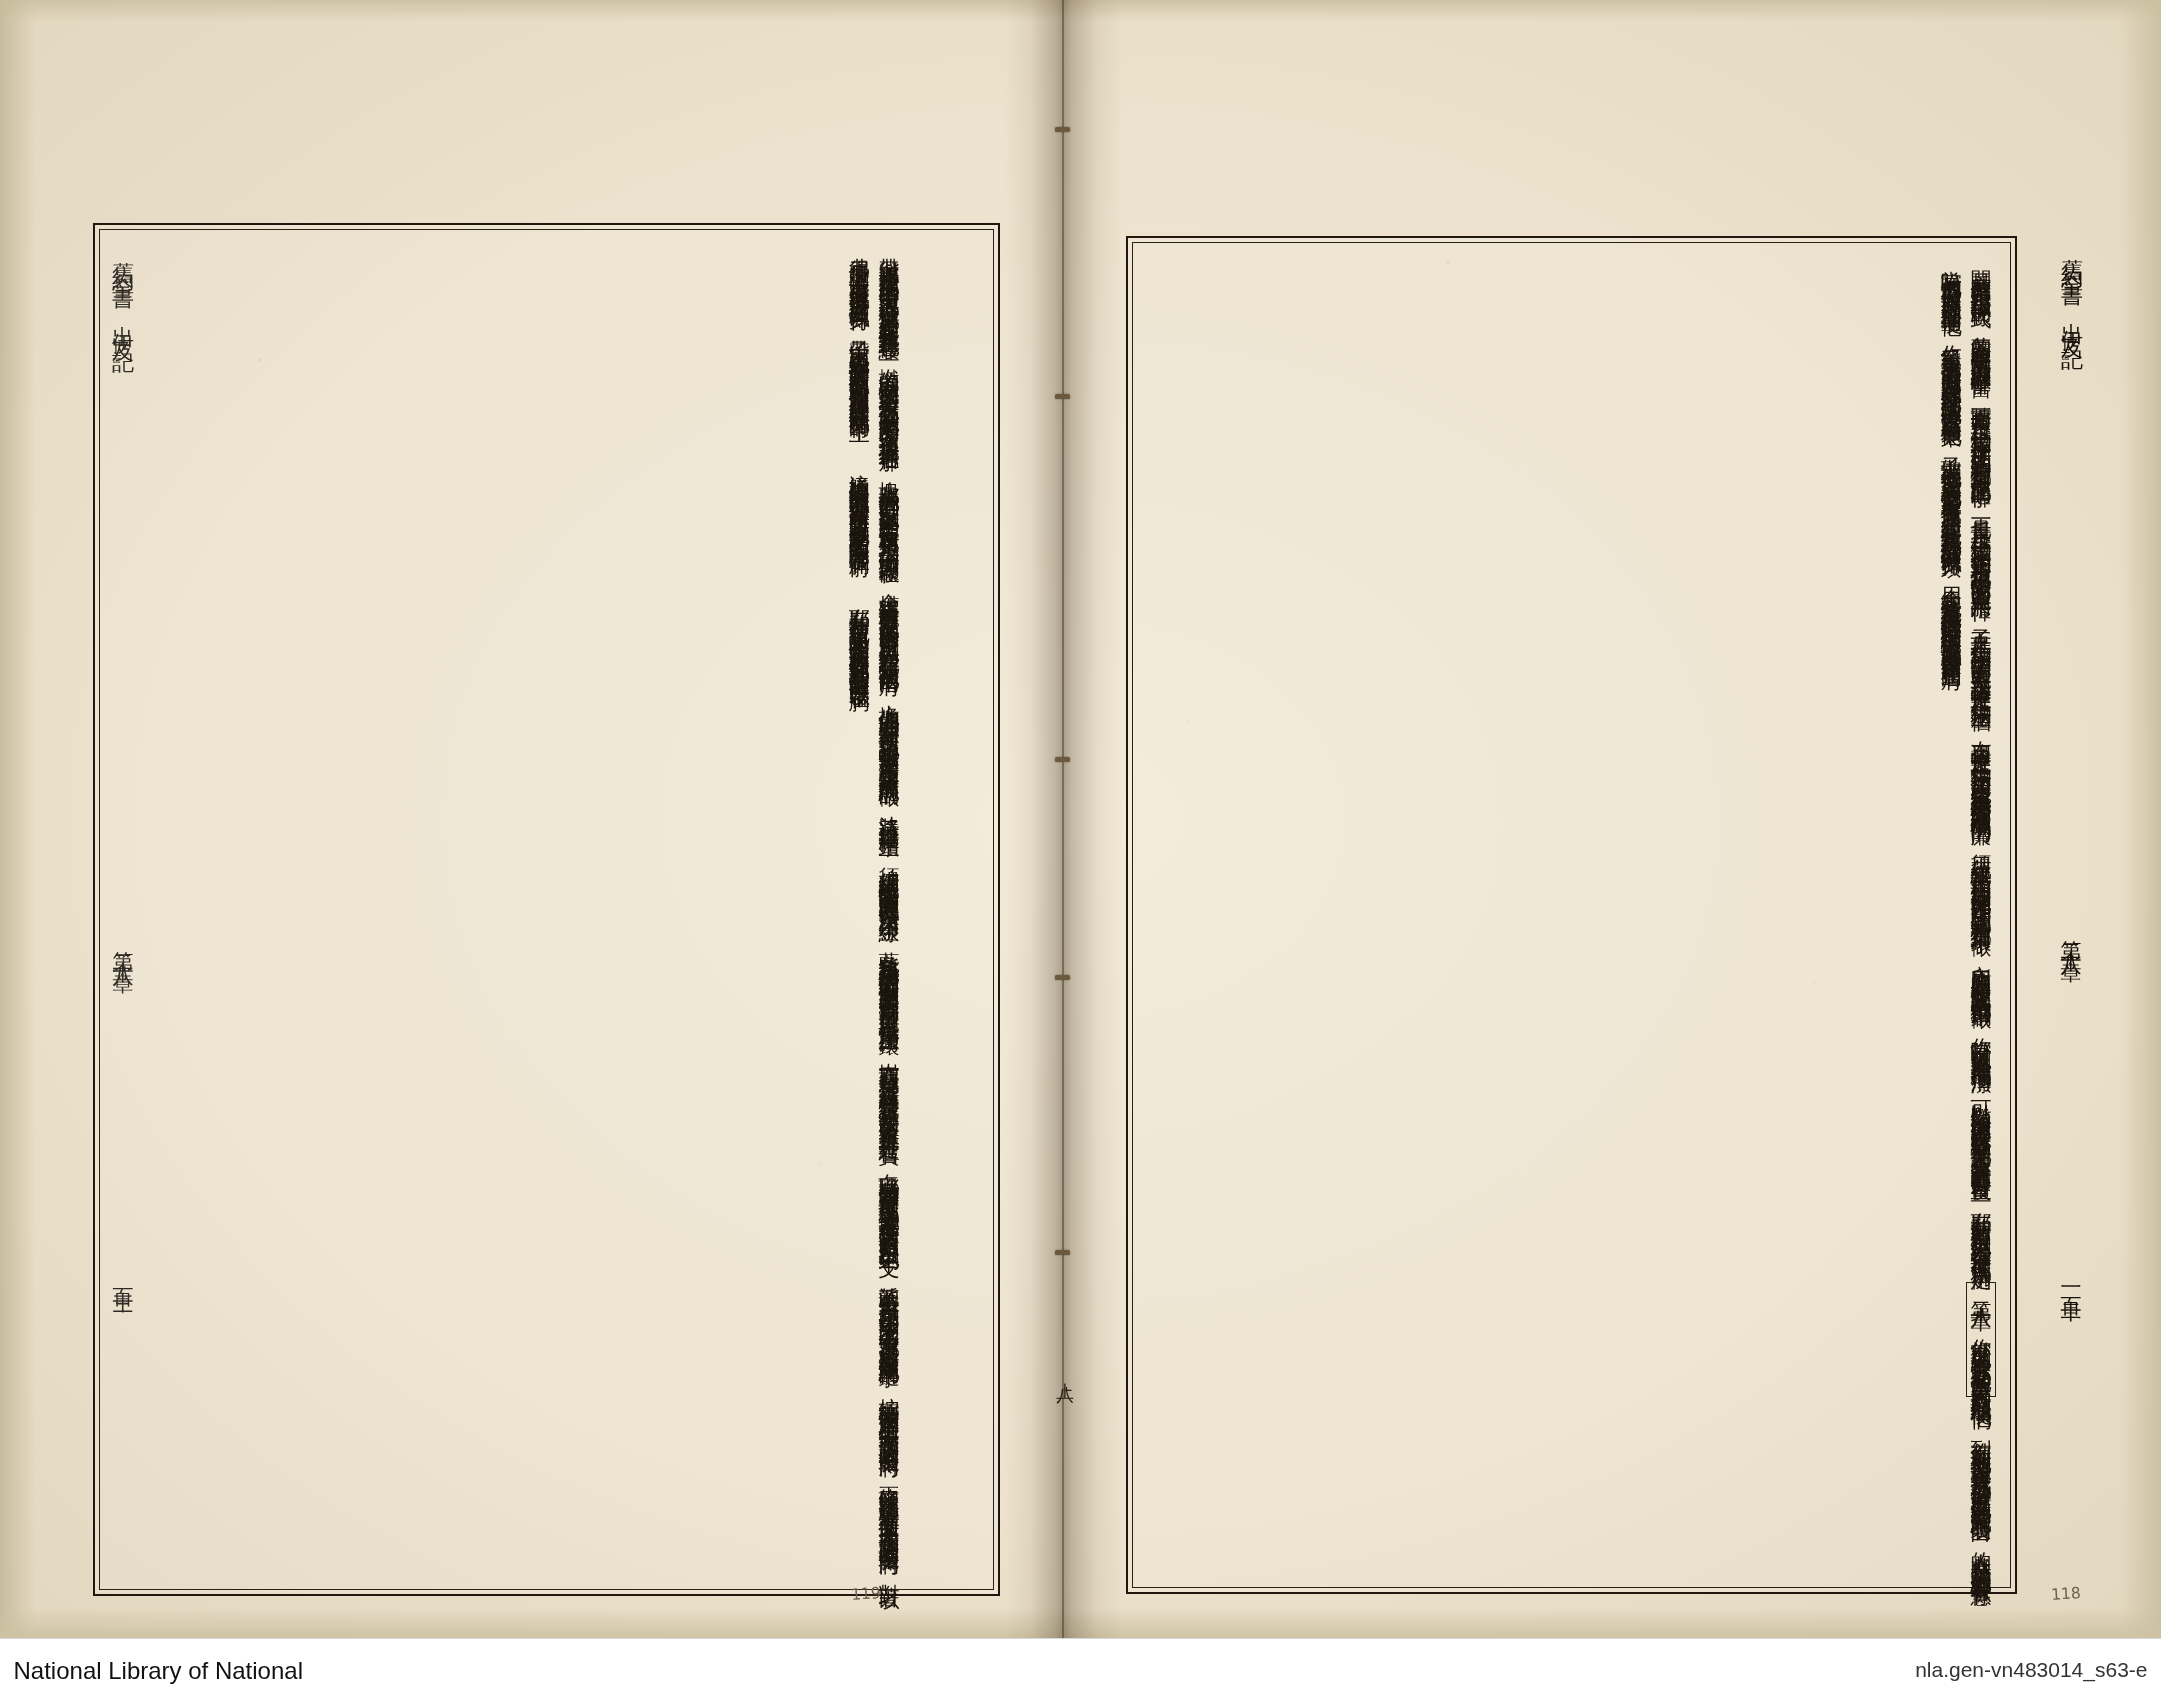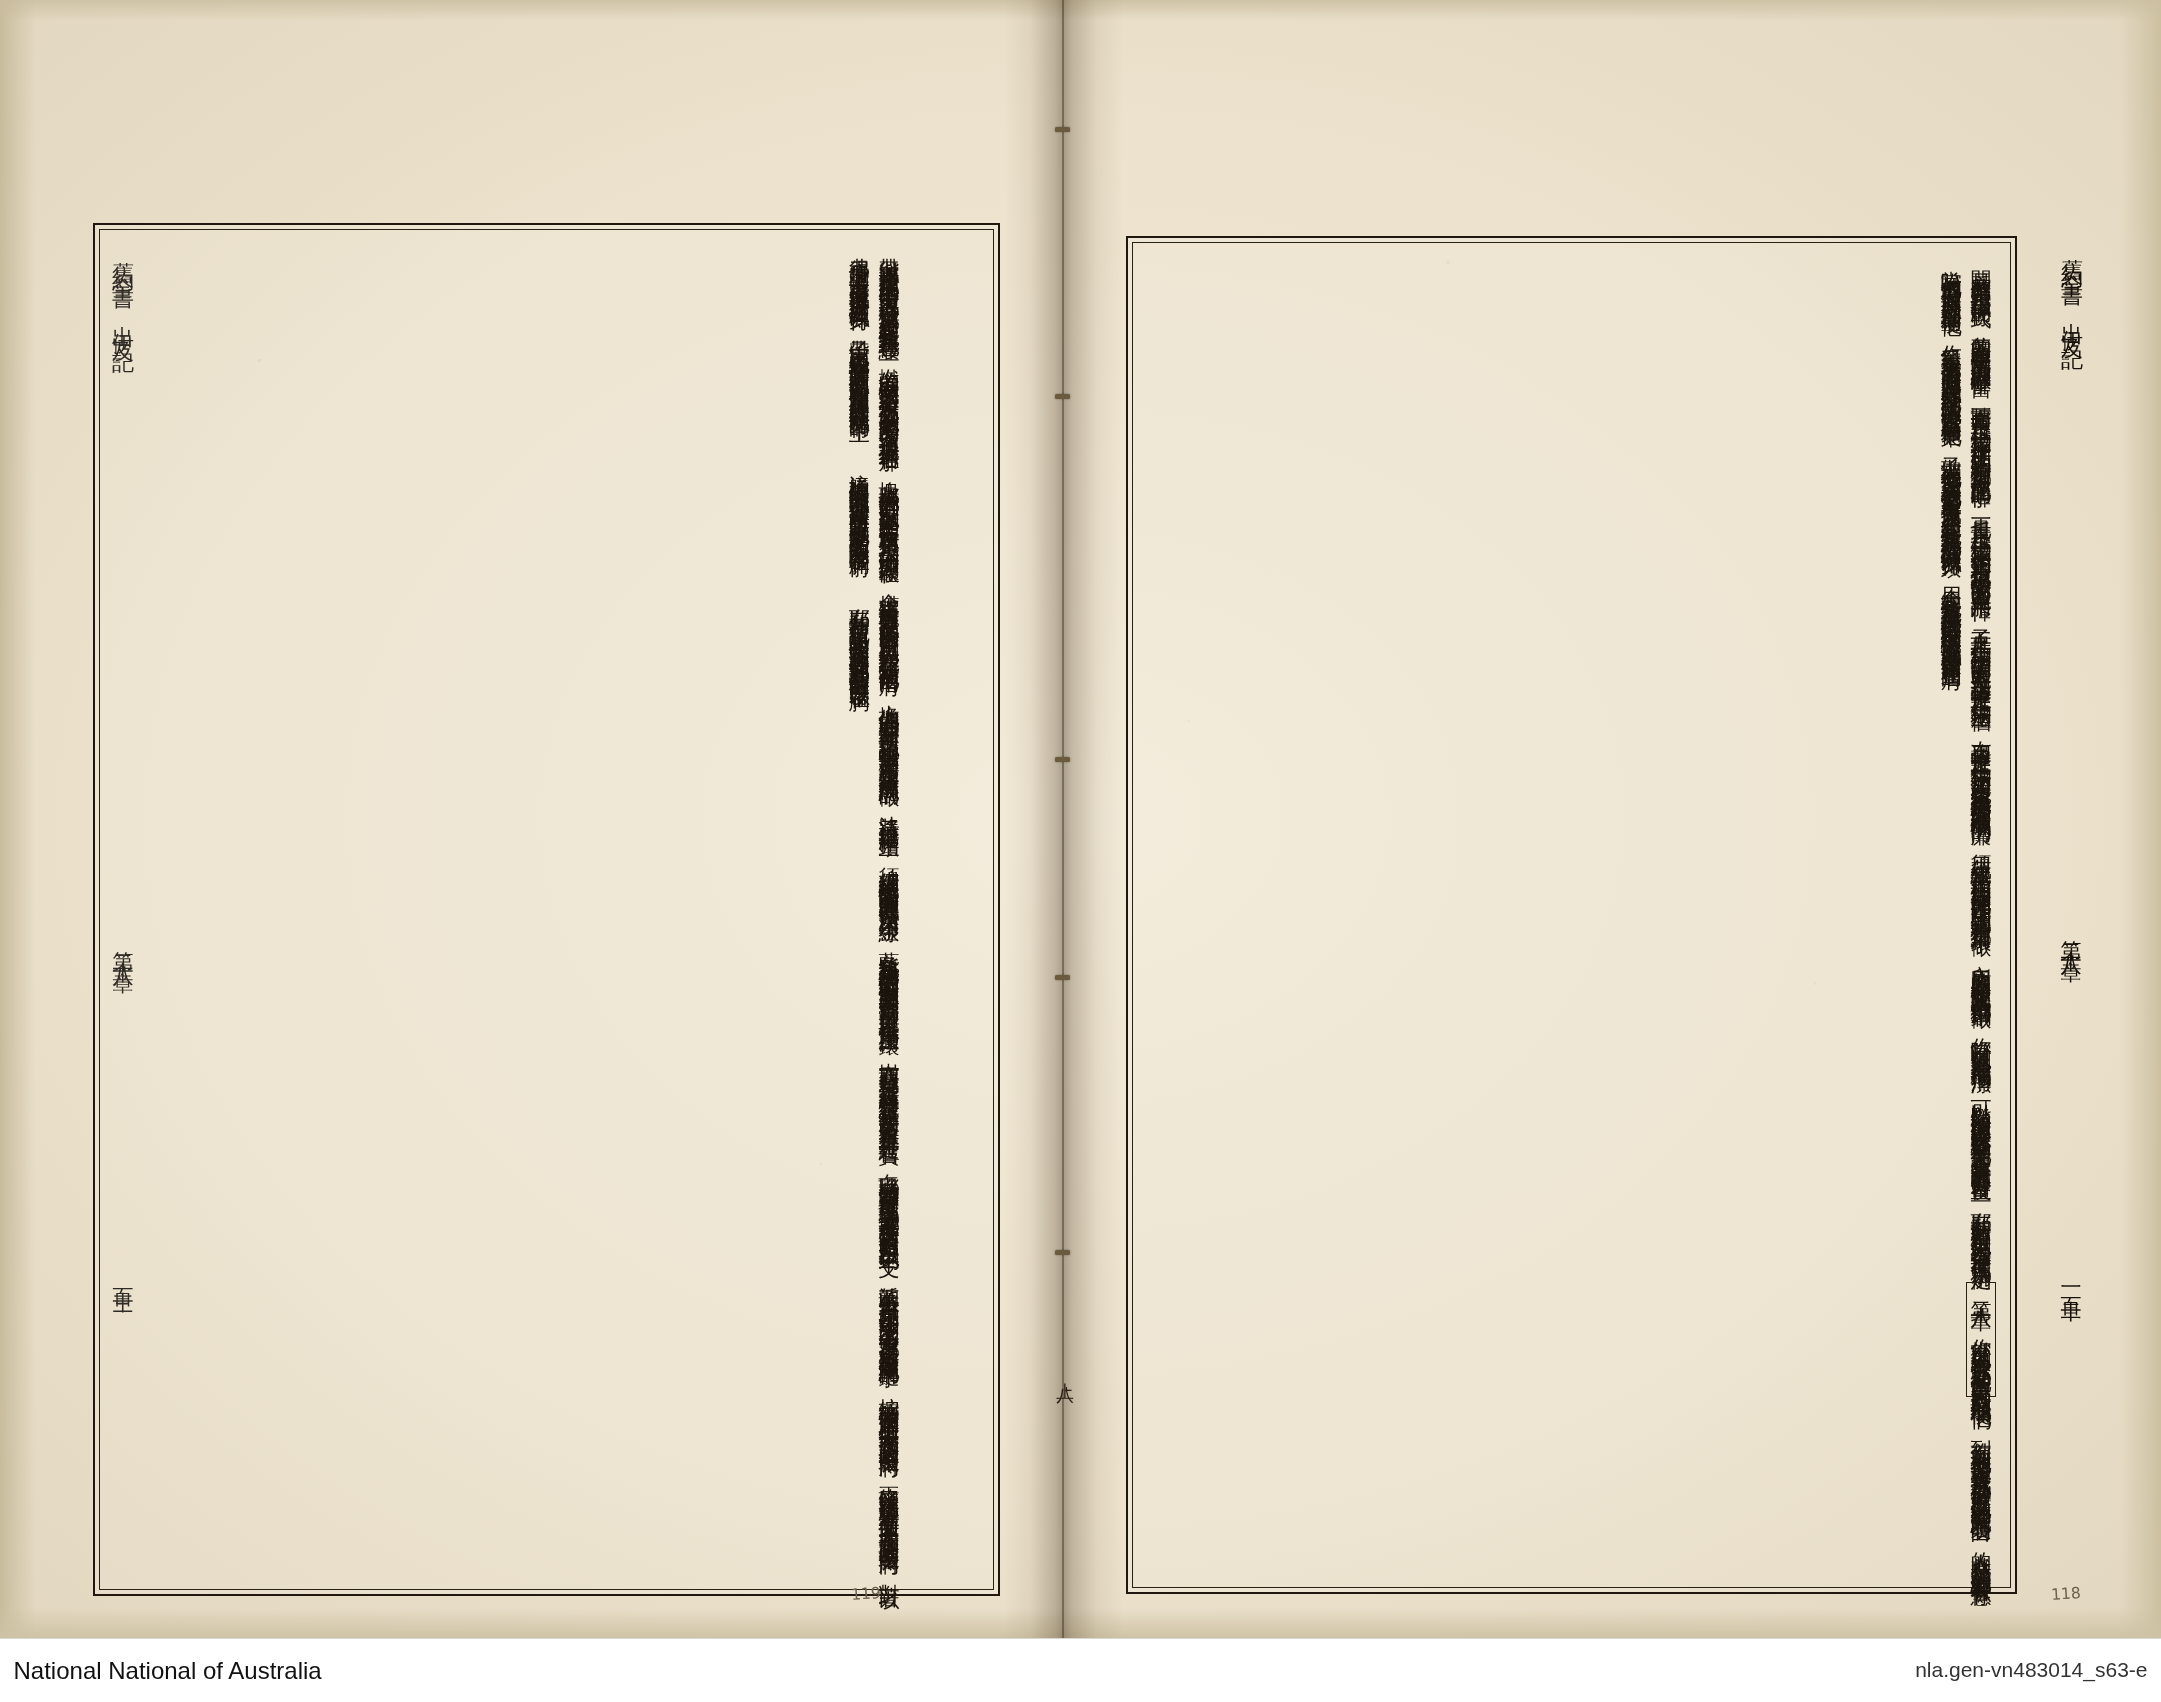--- a/index.html
+++ b/index.html
@@ -340,18 +340,18 @@
   <div class="stitch" style="top: 394px;"></div>
   <div class="stitch" style="top: 757px;"></div>
   <div class="stitch" style="top: 975px;"></div>
   <div class="stitch" style="top: 1250px;"></div>
 
   <div class="fold-mark" style="left: 1053px; top: 1369px; height: 124px;">上八</div>
 
   <div class="speckle"></div>
 
   <div class="bottombar">
-    <div class="lib">National National of Australia</div>
+    <div class="lib">National Library of National</div>
     <div class="rid">nla.gen-vn483014_s63-e</div>
   </div>
 
 </div>
 
 
 </body></html>

